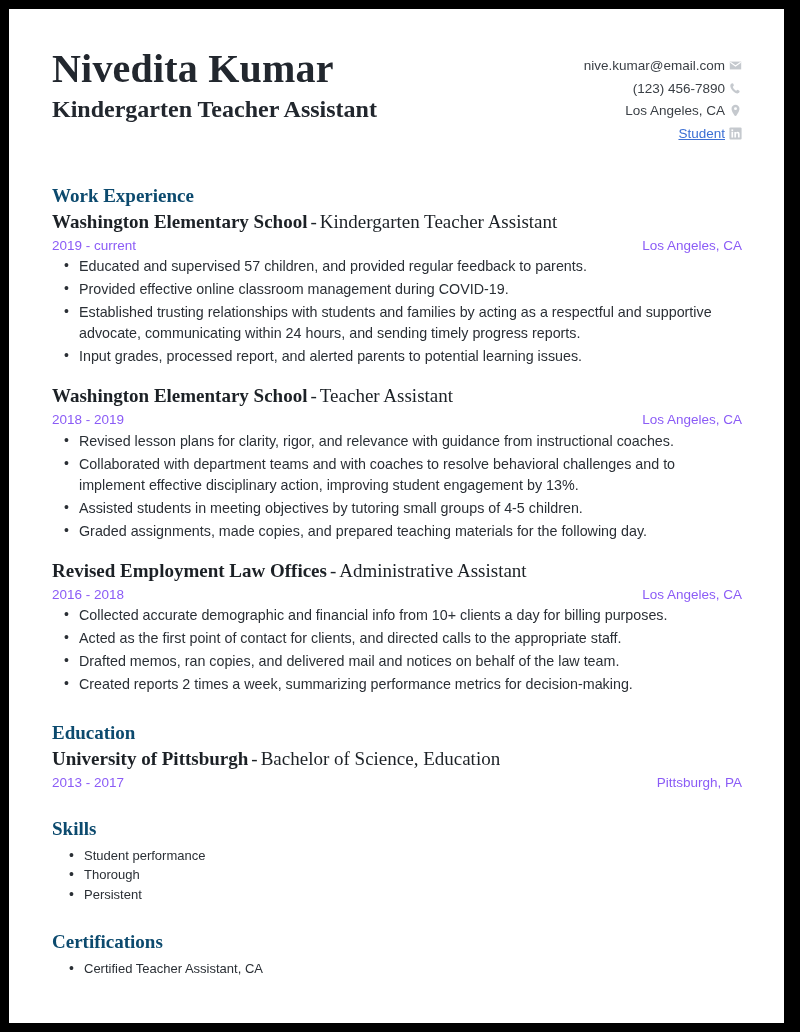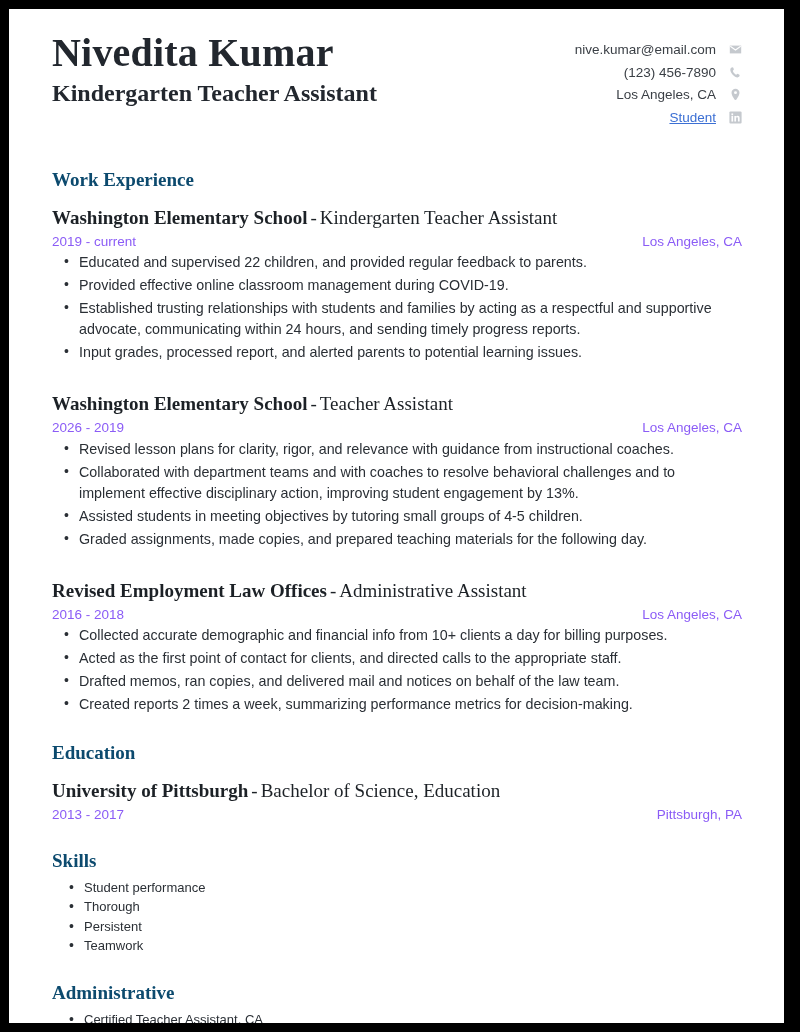--- a/index.html
+++ b/index.html
@@ -20,21 +20,21 @@
     top: 9px;
     width: 775px;
     height: 1014px;
     background: #ffffff;
     box-sizing: border-box;
     overflow: hidden;
   }
 
   .inner {
     position: relative;
-    padding: 0 42px 0 43px;
+    padding: 16px 42px 0 43px;
     box-sizing: border-box;
     width: 100%;
     height: 100%;
   }
 
   
   .header {
     display: flex;
     align-items: flex-start;
     justify-content: space-between;
@@ -65,21 +65,21 @@
     padding-top: 9px;
     display: flex;
     flex-direction: column;
     align-items: flex-end;
     gap: 3px;
   }
   .contact-row {
     display: flex;
     align-items: center;
     justify-content: flex-end;
-    gap: 13px;
+    gap: 4px;
     font-size: 13.5px;
     color: #3a3f45;
     line-height: 1.45;
     white-space: nowrap;
   }
   .contact-row .txt { text-align: right; }
   .contact-row a {
     color: #3b6fd4;
     text-decoration: underline;
   }
@@ -98,21 +98,21 @@
   .section { margin-top: 0; }
   .section-title {
     font-family: "Liberation Serif", "DejaVu Serif", serif;
     font-size: 19px;
     font-weight: 700;
     color: #0c4a6e;
     margin: 0;
     line-height: 1.2;
   }
 
-  .entry { margin-top: 14px; }
+  .entry { margin-top: 2px; }
   .entry-title {
     font-family: "Liberation Serif", "DejaVu Serif", serif;
     font-size: 19px;
     color: #1c2126;
     line-height: 1.25;
     white-space: nowrap;
   }
   .entry-title .org { font-weight: 700; }
   .entry-title .dash {
     font-weight: 400;
@@ -244,35 +244,35 @@
 
       <div class="entry">
         <div class="entry-title">
           <span class="org">Washington Elementary School</span><span class="dash">-</span><span class="role">Kindergarten Teacher Assistant</span>
         </div>
         <div class="meta">
           <span>2019 - current</span>
           <span>Los Angeles, CA</span>
         </div>
         <ul class="bullets">
-          <li>Educated and supervised 22 children, and provided regular feedback to parents.</li>
+          <li>Educated and supervised 57 children, and provided regular feedback to parents.</li>
           <li>Provided effective online classroom management during COVID-19.</li>
           <li>Established trusting relationships with students and families by acting as a respectful and supportive advocate, communicating within 24 hours, and sending timely progress reports.</li>
           <li>Input grades, processed report, and alerted parents to potential learning issues.</li>
         </ul>
       </div>
 
       <div class="sp-entry"></div>
 
       <div class="entry">
         <div class="entry-title">
           <span class="org">Washington Elementary School</span><span class="dash">-</span><span class="role">Teacher Assistant</span>
         </div>
         <div class="meta">
-          <span>2026 - 2019</span>
+          <span>2018 - 2019</span>
           <span>Los Angeles, CA</span>
         </div>
         <ul class="bullets">
           <li>Revised lesson plans for clarity, rigor, and relevance with guidance from instructional coaches.</li>
           <li>Collaborated with department teams and with coaches to resolve behavioral challenges and to implement effective disciplinary action, improving student engagement by 13%.</li>
           <li>Assisted students in meeting objectives by tutoring small groups of 4-5 children.</li>
           <li>Graded assignments, made copies, and prepared teaching materials for the following day.</li>
         </ul>
       </div>
 
@@ -311,27 +311,26 @@
     </div>
 
     <div class="sp-skills"></div>
 
     <div class="section">
       <div class="section-title">Skills</div>
       <ul class="plainlist">
         <li>Student performance</li>
         <li>Thorough</li>
         <li>Persistent</li>
-        <li>Teamwork</li>
       </ul>
     </div>
 
     <div class="sp-section"></div>
 
     <div class="section">
-      <div class="section-title">Administrative</div>
+      <div class="section-title">Certifications</div>
       <ul class="plainlist">
         <li>Certified Teacher Assistant, CA</li>
       </ul>
     </div>
 
   </div>
 </div>
 
 </body></html>

